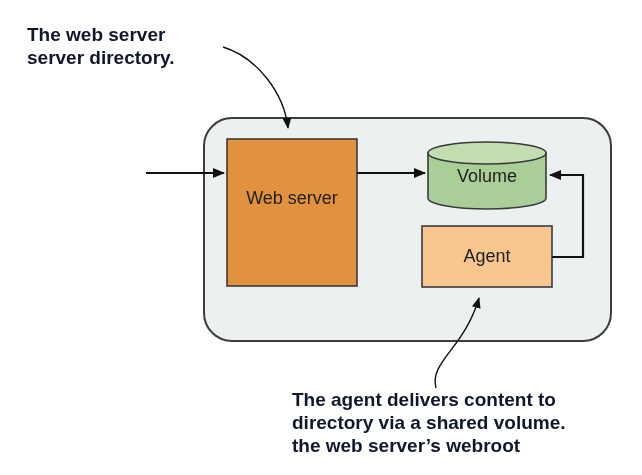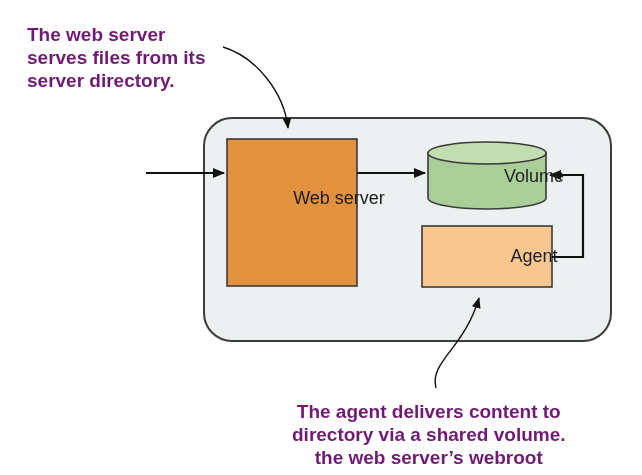--- a/index.html
+++ b/index.html
@@ -19,38 +19,37 @@
   .callout    { stroke: #111111; stroke-width: 1.4; fill: none; }
 
   .label {
     position: absolute;
     display: flex;
     align-items: center;
     justify-content: center;
     color: #1e1e1e;
     font-size: 18px;
     pointer-events: none;
-    padding-left: 47px;
   }
   .ws-label    { left: 227px; top: 139px; width: 130px; height: 119px; }
   .vol-label   { left: 428px; top: 147px; width: 118px; height: 58px; }
   .agent-label { left: 422px; top: 226px; width: 130px; height: 61px; }
   .pod-label   { left: 376px; top: 302px; width: 60px;  height: 22px; }
 
   .annotation {
     position: absolute;
     font-weight: bold;
     font-size: 19px;
     line-height: 23px;
-    color: #701a75;
+    color: #0f172a;
     pointer-events: none;
   }
   .annotation div { white-space: nowrap; }
   .annotation-top    { left: 27px;  top: 23px; }
-  .annotation-bottom { left: 292px; top: 400px; text-align: center; }
+  .annotation-bottom { left: 292px; top: 388px; }
 </style>
 </head>
 <body>
 
 <div class="canvas">
 
   <svg class="diagram-svg" width="642" height="475" viewBox="0 0 642 475">
     <defs>
       <marker id="head-big" markerUnits="userSpaceOnUse" markerWidth="12" markerHeight="10" viewBox="0 0 12 10" refX="11" refY="5" orient="auto">
         <path d="M0,0 L12,5 L0,10 Z" fill="#111111"></path>
@@ -79,21 +78,20 @@
 
     <path class="callout" d="M436,388 C429,362 464,349 479,298" marker-end="url(#head-small)"></path>
   </svg>
 
   <div class="label ws-label">Web server</div>
   <div class="label vol-label">Volume</div>
   <div class="label agent-label">Agent</div>
 
   <div class="annotation annotation-top">
     <div>The web server</div>
-    <div>serves files from its</div>
     <div>server directory.</div>
   </div>
 
   <div class="annotation annotation-bottom">
     <div>The agent delivers content to</div>
     <div>directory via a shared volume.</div>
     <div>the web server’s webroot</div>
   </div>
 
 </div>

